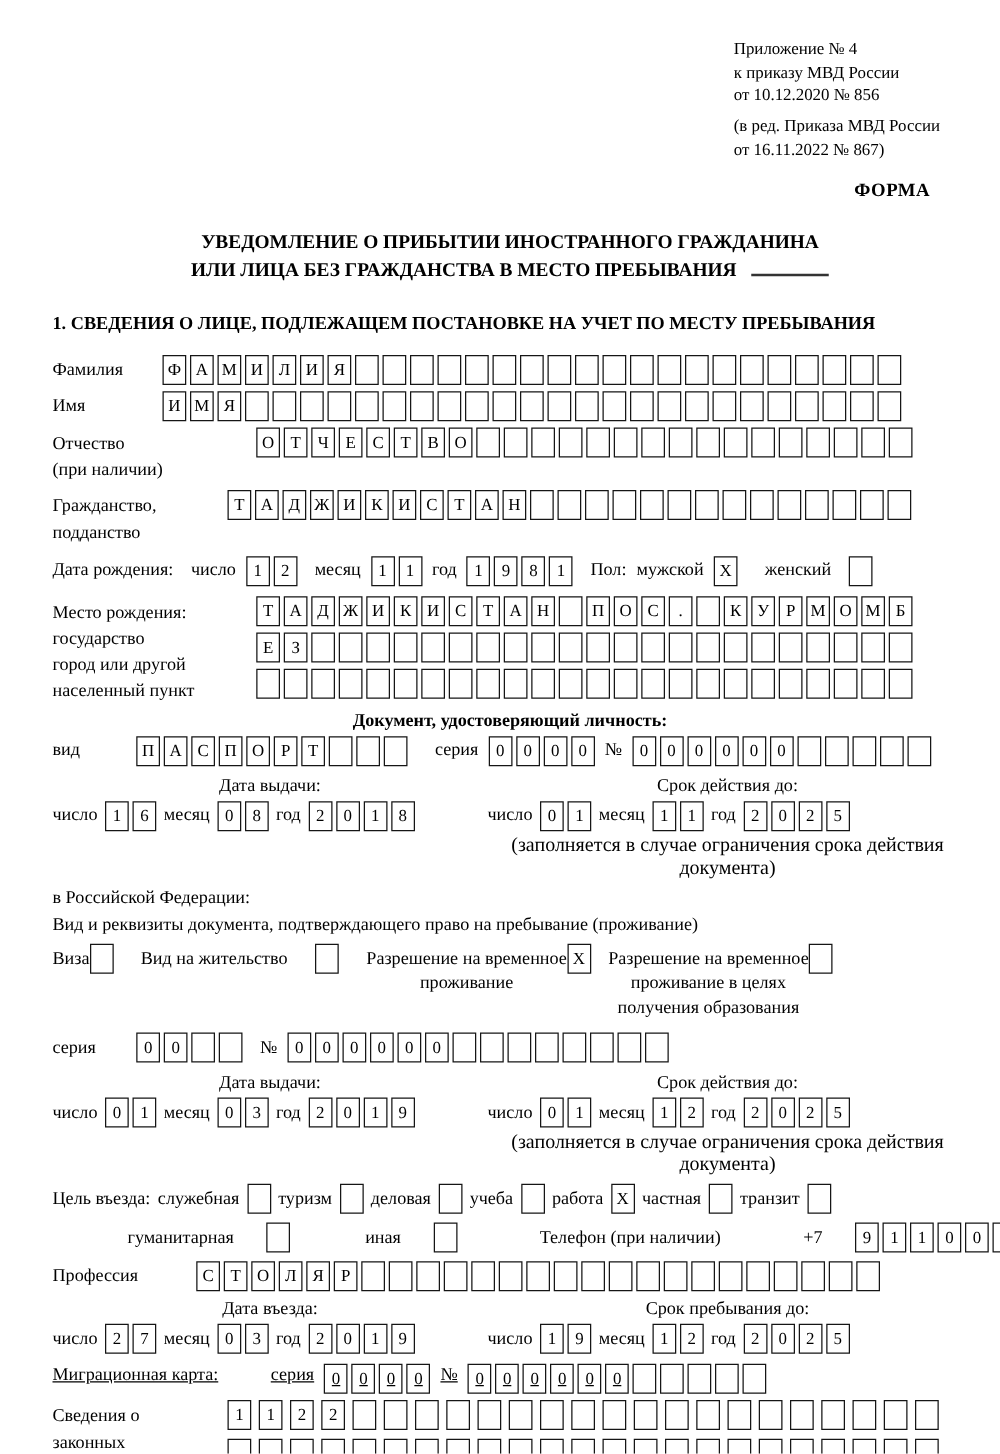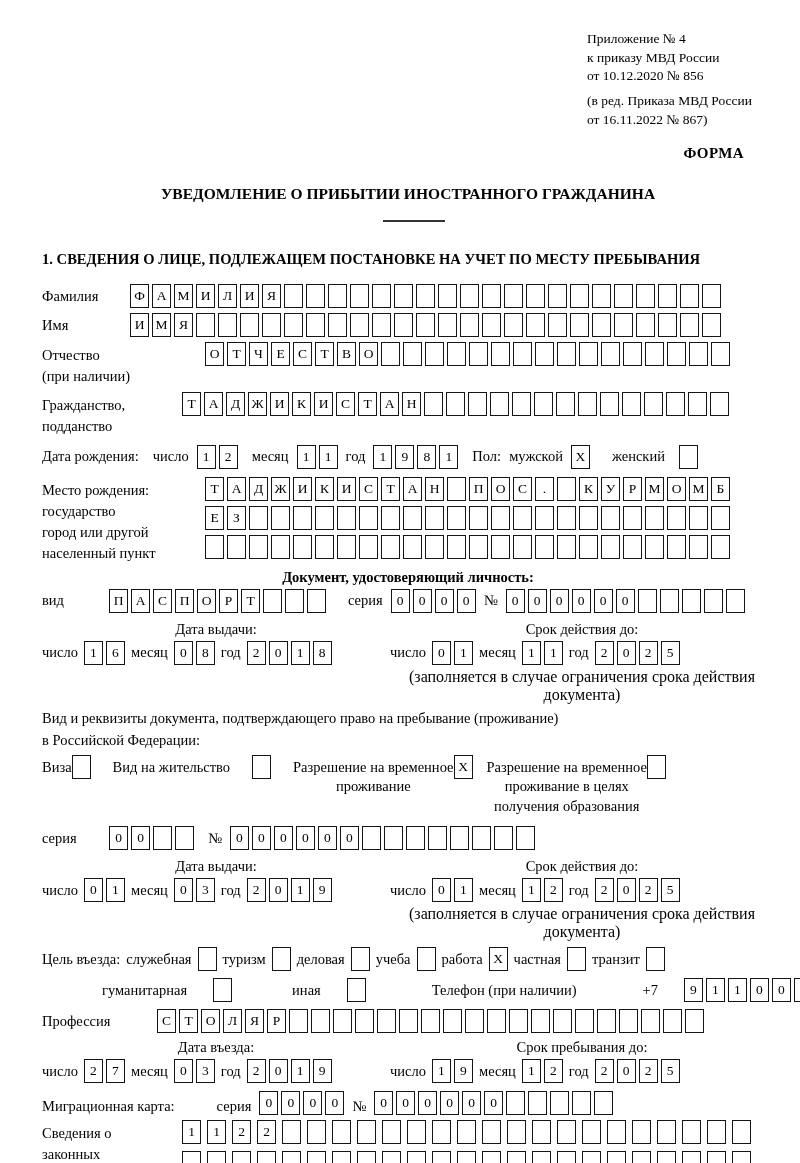--- a/index.html
+++ b/index.html
@@ -55,21 +55,21 @@
     <div class="edition">
       <div>(в ред. Приказа МВД России</div>
       <div>от 16.11.2022 № 867)</div>
     </div>
   </div>
 
   <div class="forma">ФОРМА</div>
 
   <div class="title">
     <span>УВЕДОМЛЕНИЕ О ПРИБЫТИИ ИНОСТРАННОГО ГРАЖДАНИНА</span><br>
-    <span class="title-underline"></span>
+    <span>ИЛИ ЛИЦА БЕЗ ГРАЖДАНСТВА В МЕСТО ПРЕБЫВАНИЯ</span><span class="title-underline"></span>
   </div>
 
   <div class="section-heading">1. СВЕДЕНИЯ О ЛИЦЕ, ПОДЛЕЖАЩЕМ ПОСТАНОВКЕ НА УЧЕТ ПО МЕСТУ ПРЕБЫВАНИЯ</div>
 
   <div class="row">
     <div class="lbl w88">Фамилия</div>
     <div class="boxes">
         <span class="cell">Ф</span>
         <span class="cell">А</span>
         <span class="cell">М</span>
@@ -414,22 +414,22 @@
             <span class="cell">2</span>
             <span class="cell">0</span>
             <span class="cell">2</span>
             <span class="cell">5</span>
           </span>
       </div>
       <div class="note">(заполняется в случае ограничения срока действия документа)</div>
     </div>
   </div>
 
+  <div class="text-line">в Российской Федерации:</div>
   <div class="text-line">Вид и реквизиты документа, подтверждающего право на пребывание (проживание)</div>
-  <div class="text-line">в Российской Федерации:</div>
 
   <div class="row" style="margin-top:3px;">
     <span class="opt">
       <span class="lbl" style="padding-top:3px;">Виза</span>
       <span class="boxes">
           <span class="cell"></span>
         </span>
     </span>
     <span class="gap22"></span>
     <span class="opt">
@@ -669,21 +669,21 @@
         <span class="boxes">
             <span class="cell">2</span>
             <span class="cell">0</span>
             <span class="cell">2</span>
             <span class="cell">5</span>
           </span>
       </div>
     </div>
   </div>
 
-  <div class="row mt8" style="align-items:flex-end;">
+  <div class="row mt8" style="align-items:flex-start;text-decoration:underline;">
     <div class="lbl" style="padding-top:0;">Миграционная карта:</div>
     <span style="width:42px;flex:none;"></span>
     <span class="lbl" style="padding-top:0;">серия</span>
       <span class="gap8"></span>
     <span class="boxes">
         <span class="cell">0</span>
         <span class="cell">0</span>
         <span class="cell">0</span>
         <span class="cell">0</span>
       </span>

